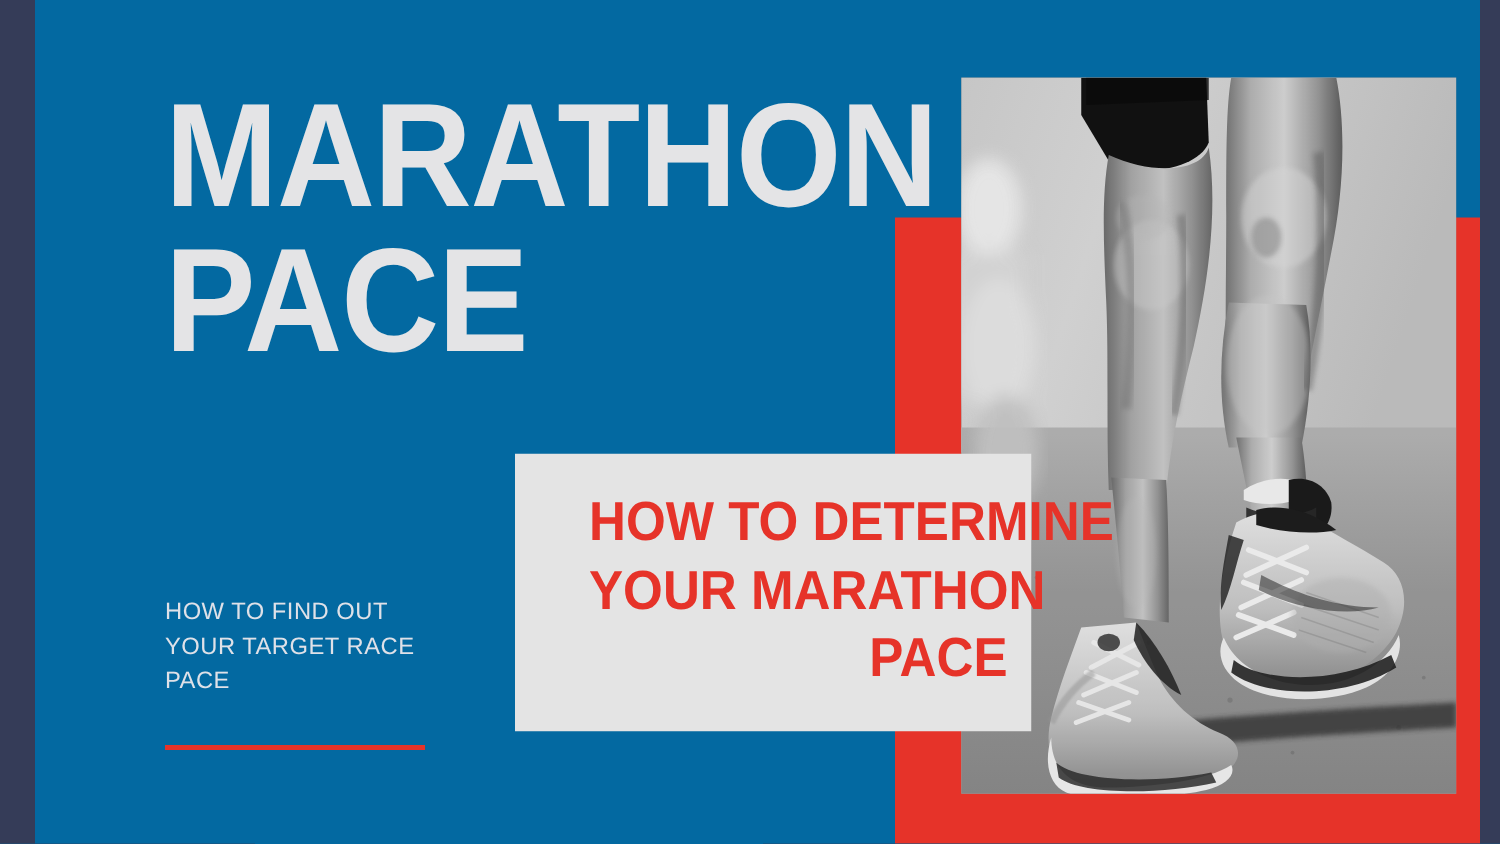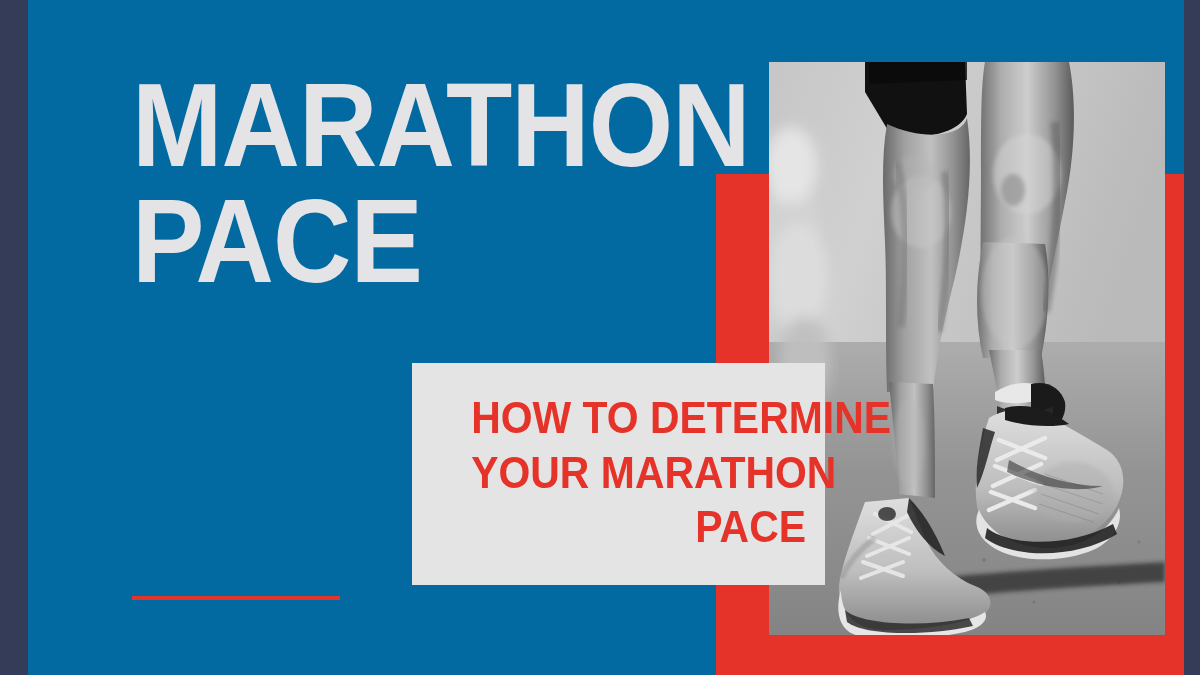--- a/index.html
+++ b/index.html
@@ -275,20 +275,21 @@
 
       <rect x="0" y="0" width="396" height="573" fill="#000" opacity="0.04"></rect>
     </svg>
   </div>
 
   <div class="headline">
     <span class="ln">MARATHON</span>
     <span class="ln">PACE</span>
   </div>
 
+  <div class="subtitle">HOW TO FIND OUT YOUR TARGET RACE PACE</div>
   <div class="rule"></div>
 
   <div class="card">
     <div class="card-text">
       <span class="ln">HOW TO DETERMINE</span>
       <span class="ln">YOUR MARATHON</span>
       <span class="ln">PACE</span>
     </div>
   </div>
 

